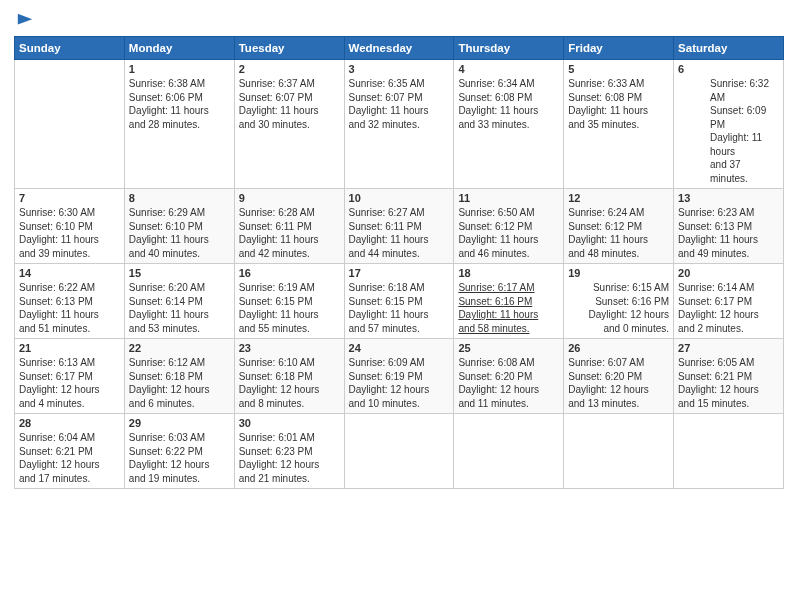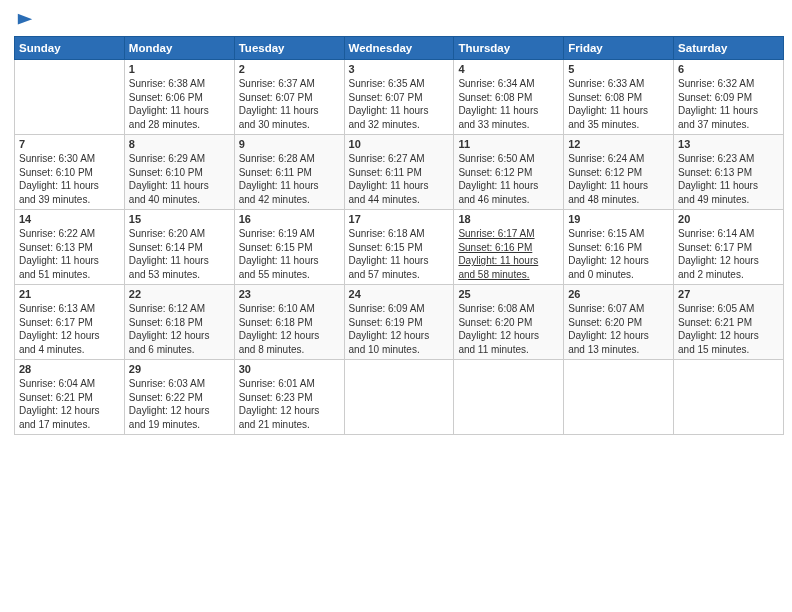--- a/index.html
+++ b/index.html
@@ -170,21 +170,21 @@
           </td>
           <td>
             <span class="day-num">5</span>
             <div class="cell-info" style="white-space: pre-line;">Sunrise: 6:33 AM
 Sunset: 6:08 PM
 Daylight: 11 hours
 and 35 minutes.</div>
           </td>
           <td>
             <span class="day-num">6</span>
-            <div class="cell-info" style="white-space: pre-line;">Sunrise: 6:32 AM
+            <div class="cell-info" style="white-space: pre-line; margin-left: 32px;">Sunrise: 6:32 AM
 Sunset: 6:09 PM
 Daylight: 11 hours
 and 37 minutes.</div>
           </td>
         </tr>
         <tr>
           <td>
             <span class="day-num">7</span>
             <div class="cell-info" style="white-space: pre-line;">Sunrise: 6:30 AM
 Sunset: 6:10 PM
@@ -265,21 +265,21 @@
           </td>
           <td>
             <span class="day-num">18</span>
             <div class="cell-info" style="white-space: pre-line; text-decoration: underline;">Sunrise: 6:17 AM
 Sunset: 6:16 PM
 Daylight: 11 hours
 and 58 minutes.</div>
           </td>
           <td>
             <span class="day-num">19</span>
-            <div class="cell-info" style="white-space: pre-line;">Sunrise: 6:15 AM
+            <div class="cell-info" style="white-space: pre-line; text-align: right;">Sunrise: 6:15 AM
 Sunset: 6:16 PM
 Daylight: 12 hours
 and 0 minutes.</div>
           </td>
           <td>
             <span class="day-num">20</span>
             <div class="cell-info" style="white-space: pre-line;">Sunrise: 6:14 AM
 Sunset: 6:17 PM
 Daylight: 12 hours
 and 2 minutes.</div>

